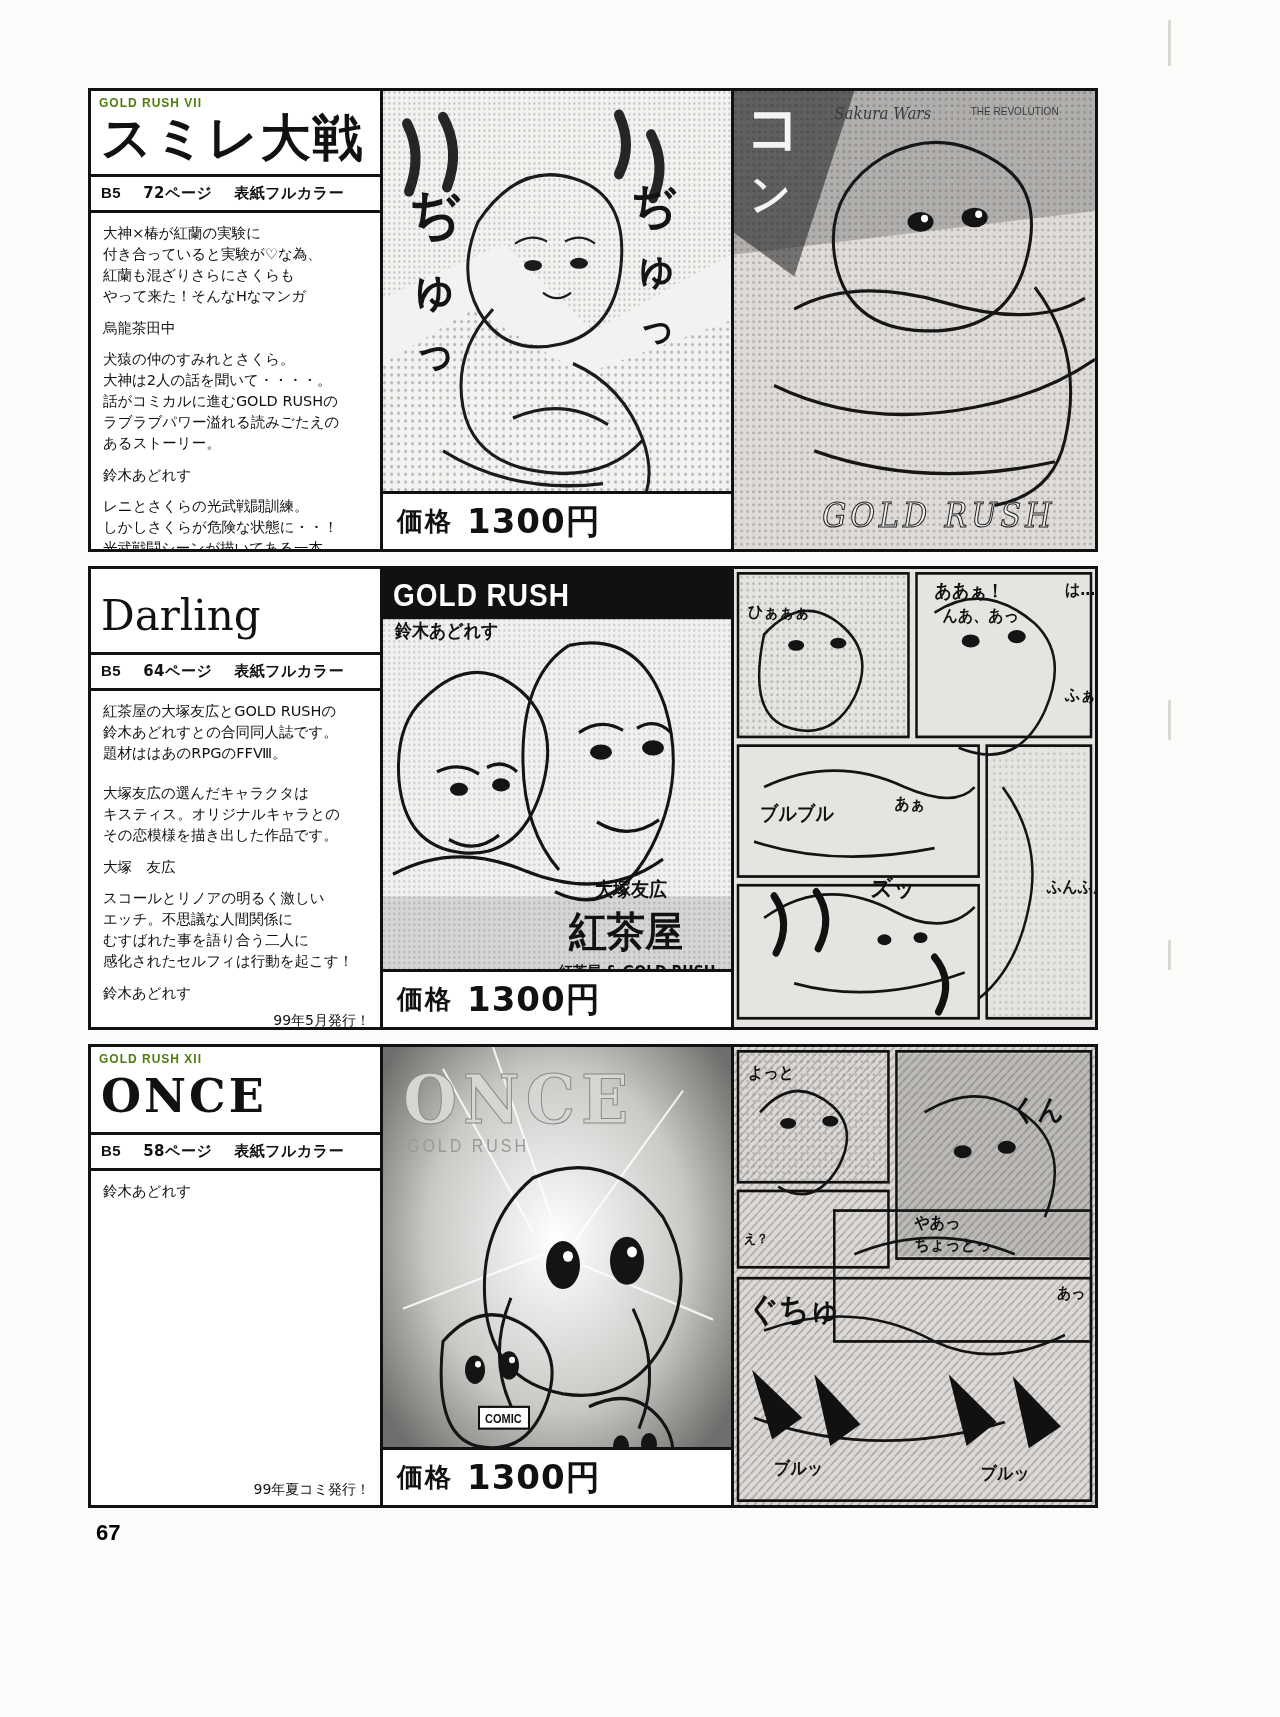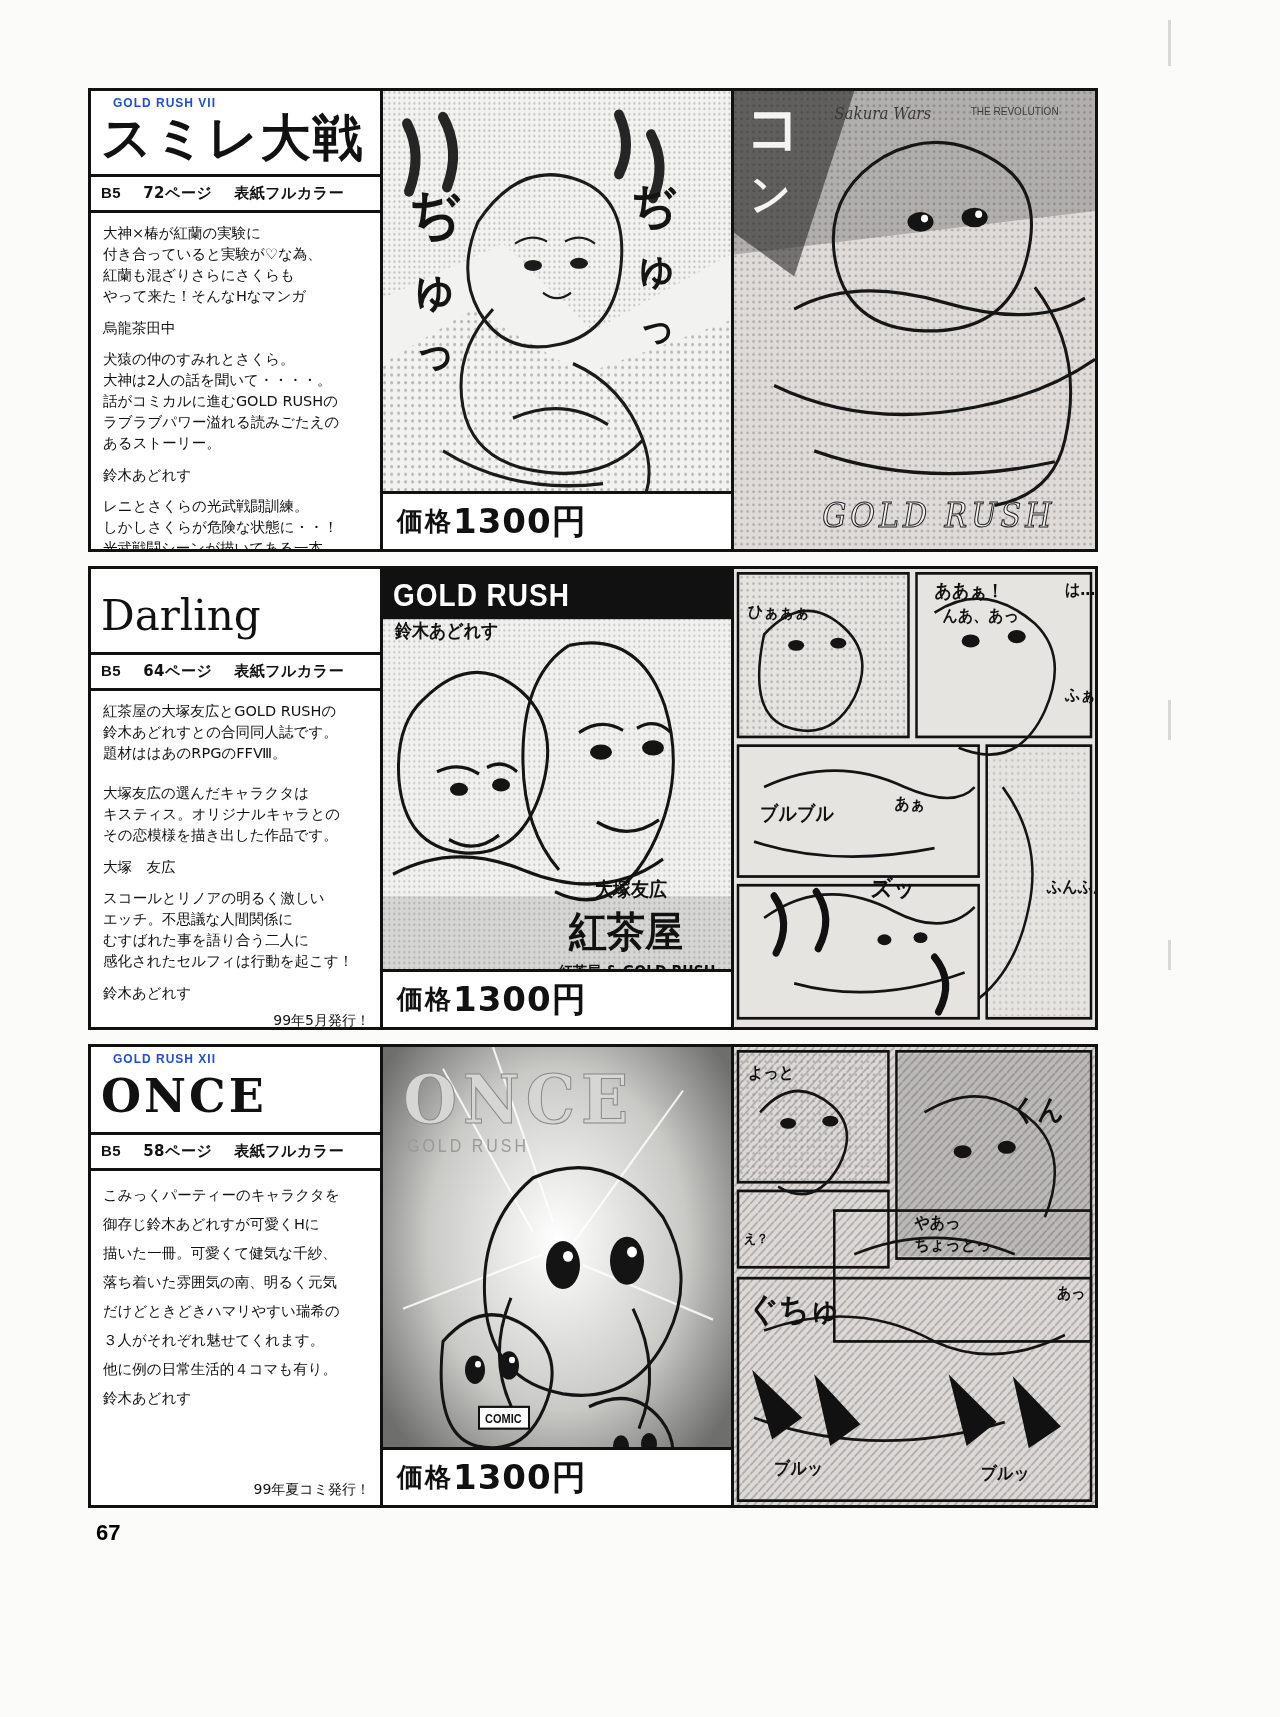--- a/index.html
+++ b/index.html
@@ -52,22 +52,22 @@
     box-sizing: border-box;
     border-right: 3px solid #111;
     display: flex;
     flex-direction: column;
     background: #fff;
   }
   .series-line {
     font-size: 12px;
     letter-spacing: 1px;
     font-weight: bold;
-    padding: 5px 8px 0 22px;
-    color: #1d4ed8;
+    padding: 5px 8px 0 8px;
+    color: #4d7c0f;
     font-family: "Liberation Sans", sans-serif;
     height: 16px;
   }
   .title-box {
     border-bottom: 3px solid #111;
     padding: 0 8px 8px 10px;
     min-height: 56px;
     display: flex;
     align-items: center;
   }
@@ -142,20 +142,21 @@
   .price-bar {
     position: absolute;
     left: 0;
     right: 0;
     bottom: 0;
     height: 58px;
     background: #fff;
     border-top: 3px solid #111;
     display: flex;
     align-items: center;
+    gap: 14px;
     padding-left: 14px;
     box-sizing: border-box;
   }
   .price-label {
     font-size: 26px;
     font-weight: bold;
     letter-spacing: 2px;
   }
   .price-value {
     font-size: 34px;
@@ -438,27 +439,20 @@
         <div class="series-line">GOLD RUSH XII</div>
         <div class="title-box">
           <div class="title once">ONCE</div>
         </div>
         <div class="specs">
           <span class="fmt">B5</span>
           <span>58ページ</span>
           <span>表紙フルカラー</span>
         </div>
         <div class="desc">
-          <div class="para loose">こみっくパーティーのキャラクタを
-御存じ鈴木あどれすが可愛くHに
-描いた一冊。可愛くて健気な千紗、
-落ち着いた雰囲気の南、明るく元気
-だけどときどきハマリやすい瑞希の
-３人がそれぞれ魅せてくれます。
-他に例の日常生活的４コマも有り。</div>
           <div class="credit">鈴木あどれす</div>
           <div class="footer-date">99年夏コミ発行！</div>
         </div>
       </div>
 
       <div class="cover">
         <div class="art">
           <svg viewBox="0 0 348 420" preserveAspectRatio="none">
             <defs>
               <radialGradient id="glow" cx="50%" cy="42%" r="62%">

